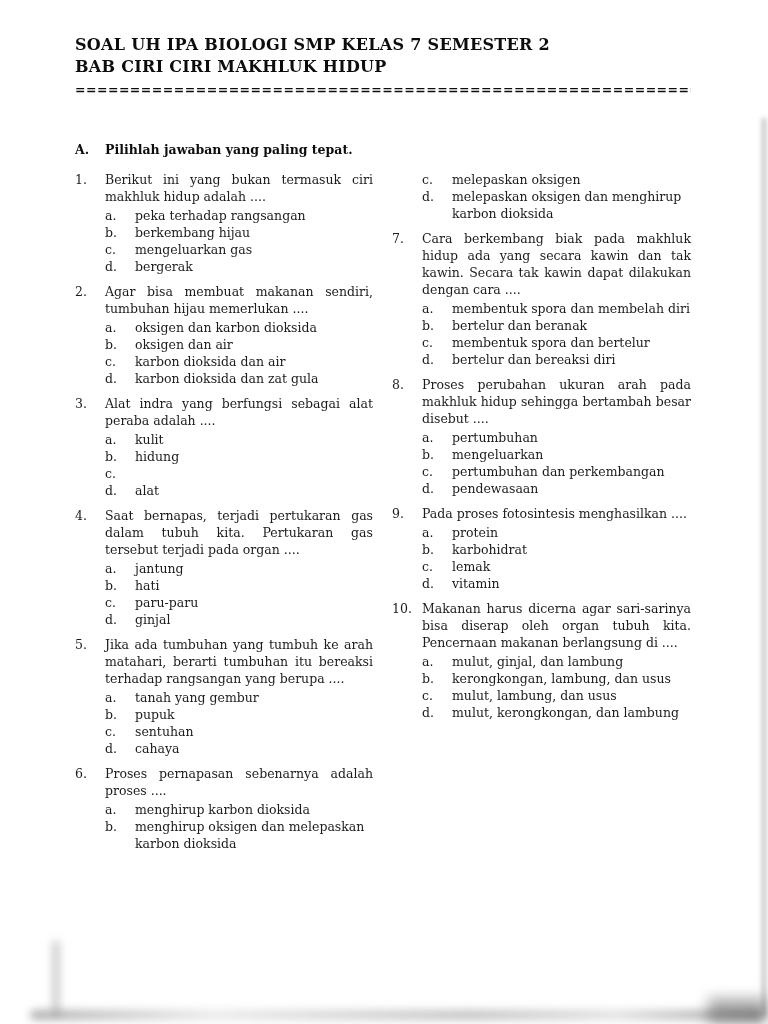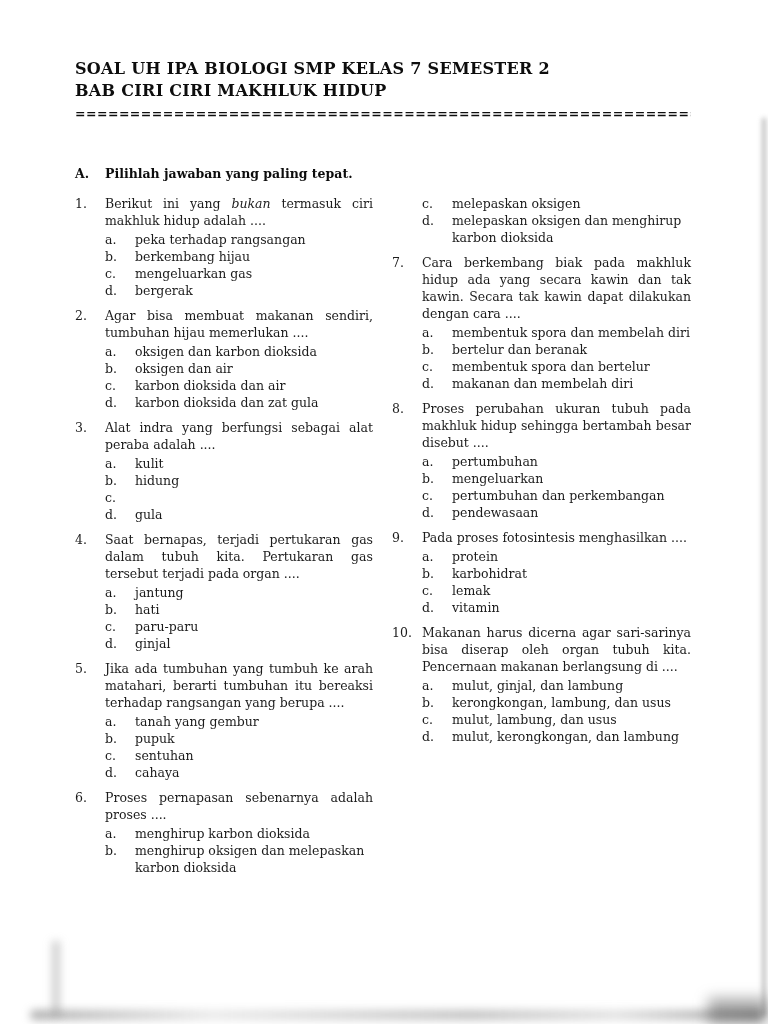--- a/index.html
+++ b/index.html
@@ -4,36 +4,36 @@
 <style>
   html,body{margin:0;padding:0;}
   body{
     width:768px;height:1024px;
     background:#ffffff;
     position:relative;
     overflow:hidden;
     font-family:"DejaVu Serif","Liberation Serif",serif;
     color:#1c1c1c;
   }
-  .doc{position:absolute;left:75px;top:58px;width:616px;}
+  .doc{position:absolute;left:75px;top:34px;width:616px;}
   .hdr{font-weight:bold;font-size:16px;line-height:22px;letter-spacing:.3px;color:#0d0d0d;}
   .sep{font-weight:bold;font-size:12.5px;letter-spacing:.5px;white-space:nowrap;overflow:hidden;margin-top:4px;color:#0d0d0d;}
   .section{margin-top:44px;font-weight:bold;font-size:12.5px;line-height:17px;display:flex;color:#0d0d0d;}
   .section .slabel{width:30px;flex:none;}
   .columns{display:flex;margin-top:13px;gap:19px;}
   .col{width:298px;min-width:0;}
   .col.right{width:299px;}
   .q{display:flex;margin-bottom:8px;}
   .qnum{width:30px;flex:none;font-size:12.5px;line-height:17px;}
   .qbody{flex:1;min-width:0;}
   .qtext{font-size:12.5px;line-height:17px;text-align:justify;margin-bottom:2px;}
   .opt{display:flex;font-size:12.5px;line-height:17px;}
   .olet{width:30px;flex:none;}
   .otext{flex:1;min-width:0;}
-  .it{font-style:italic;}
+  .it{}
   
   .shadow-right{position:absolute;top:118px;right:2px;bottom:8px;width:4px;background:#9a9a9a;filter:blur(2.5px);opacity:.65;}
   .shadow-bottom{position:absolute;left:30px;right:5px;bottom:4px;height:10px;
     background:linear-gradient(to right, rgba(110,110,110,.55), rgba(160,160,160,.22) 25%, rgba(120,120,120,.45) 60%, rgba(150,150,150,.28) 80%, rgba(95,95,95,.6));
     filter:blur(4px);border-radius:6px;}
   .shadow-corner{position:absolute;right:0;bottom:0;width:60px;height:26px;background:rgba(90,90,90,.5);filter:blur(7px);}
   .smudge-left{position:absolute;left:52px;bottom:8px;width:8px;height:75px;background:rgba(130,130,130,.38);filter:blur(4px);}
 </style>
 </head>
 <body>
@@ -109,21 +109,21 @@
             </div>
           <div class="opt">
               <span class="olet">b.</span>
               <span class="otext">hidung</span>
             </div>
           <div class="opt">
               <span class="olet">c.</span>
             </div>
           <div class="opt">
               <span class="olet">d.</span>
-              <span class="otext">gula</span>
+              <span class="otext">alat</span>
             </div>
         </div>
       </div>
 
       <div class="q">
         <div class="qnum">4.</div>
         <div class="qbody">
           <div class="qtext">Saat bernapas, terjadi pertukaran gas dalam tubuh kita. Pertukaran gas tersebut terjadi pada organ ....</div>
           <div class="opt">
               <span class="olet">a.</span>
@@ -211,29 +211,29 @@
           <div class="opt">
               <span class="olet">b.</span>
               <span class="otext">bertelur dan beranak</span>
             </div>
           <div class="opt">
               <span class="olet">c.</span>
               <span class="otext">membentuk spora dan bertelur</span>
             </div>
           <div class="opt">
               <span class="olet">d.</span>
-              <span class="otext">makanan dan membelah diri</span>
+              <span class="otext">bertelur dan bereaksi diri</span>
             </div>
         </div>
       </div>
 
       <div class="q">
         <div class="qnum">8.</div>
         <div class="qbody">
-          <div class="qtext">Proses perubahan ukuran tubuh pada makhluk hidup sehingga bertambah besar disebut ....</div>
+          <div class="qtext">Proses perubahan ukuran arah pada makhluk hidup sehingga bertambah besar disebut ....</div>
           <div class="opt">
               <span class="olet">a.</span>
               <span class="otext">pertumbuhan</span>
             </div>
           <div class="opt">
               <span class="olet">b.</span>
               <span class="otext">mengeluarkan</span>
             </div>
           <div class="opt">
               <span class="olet">c.</span>

